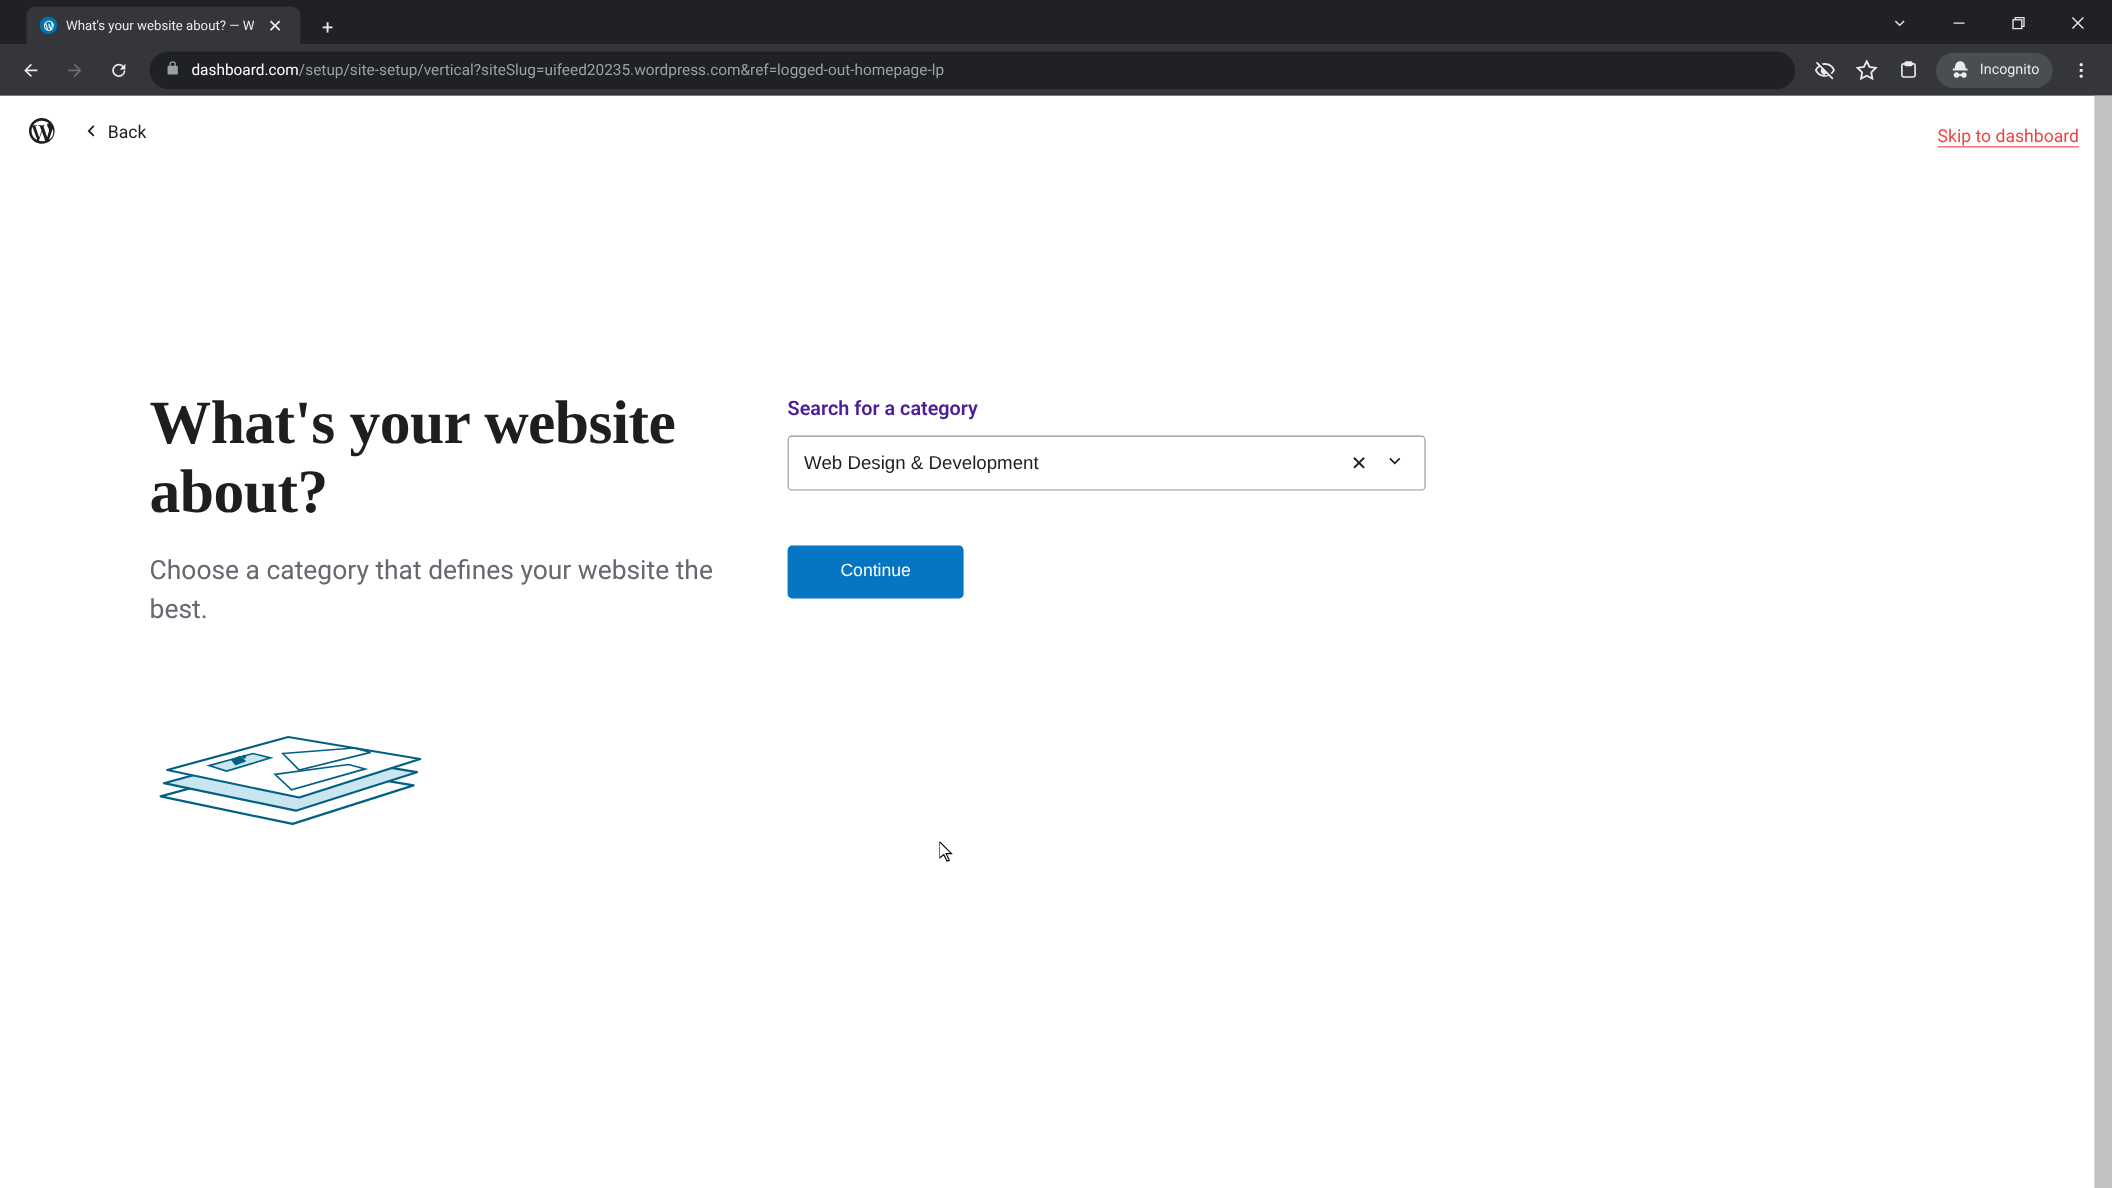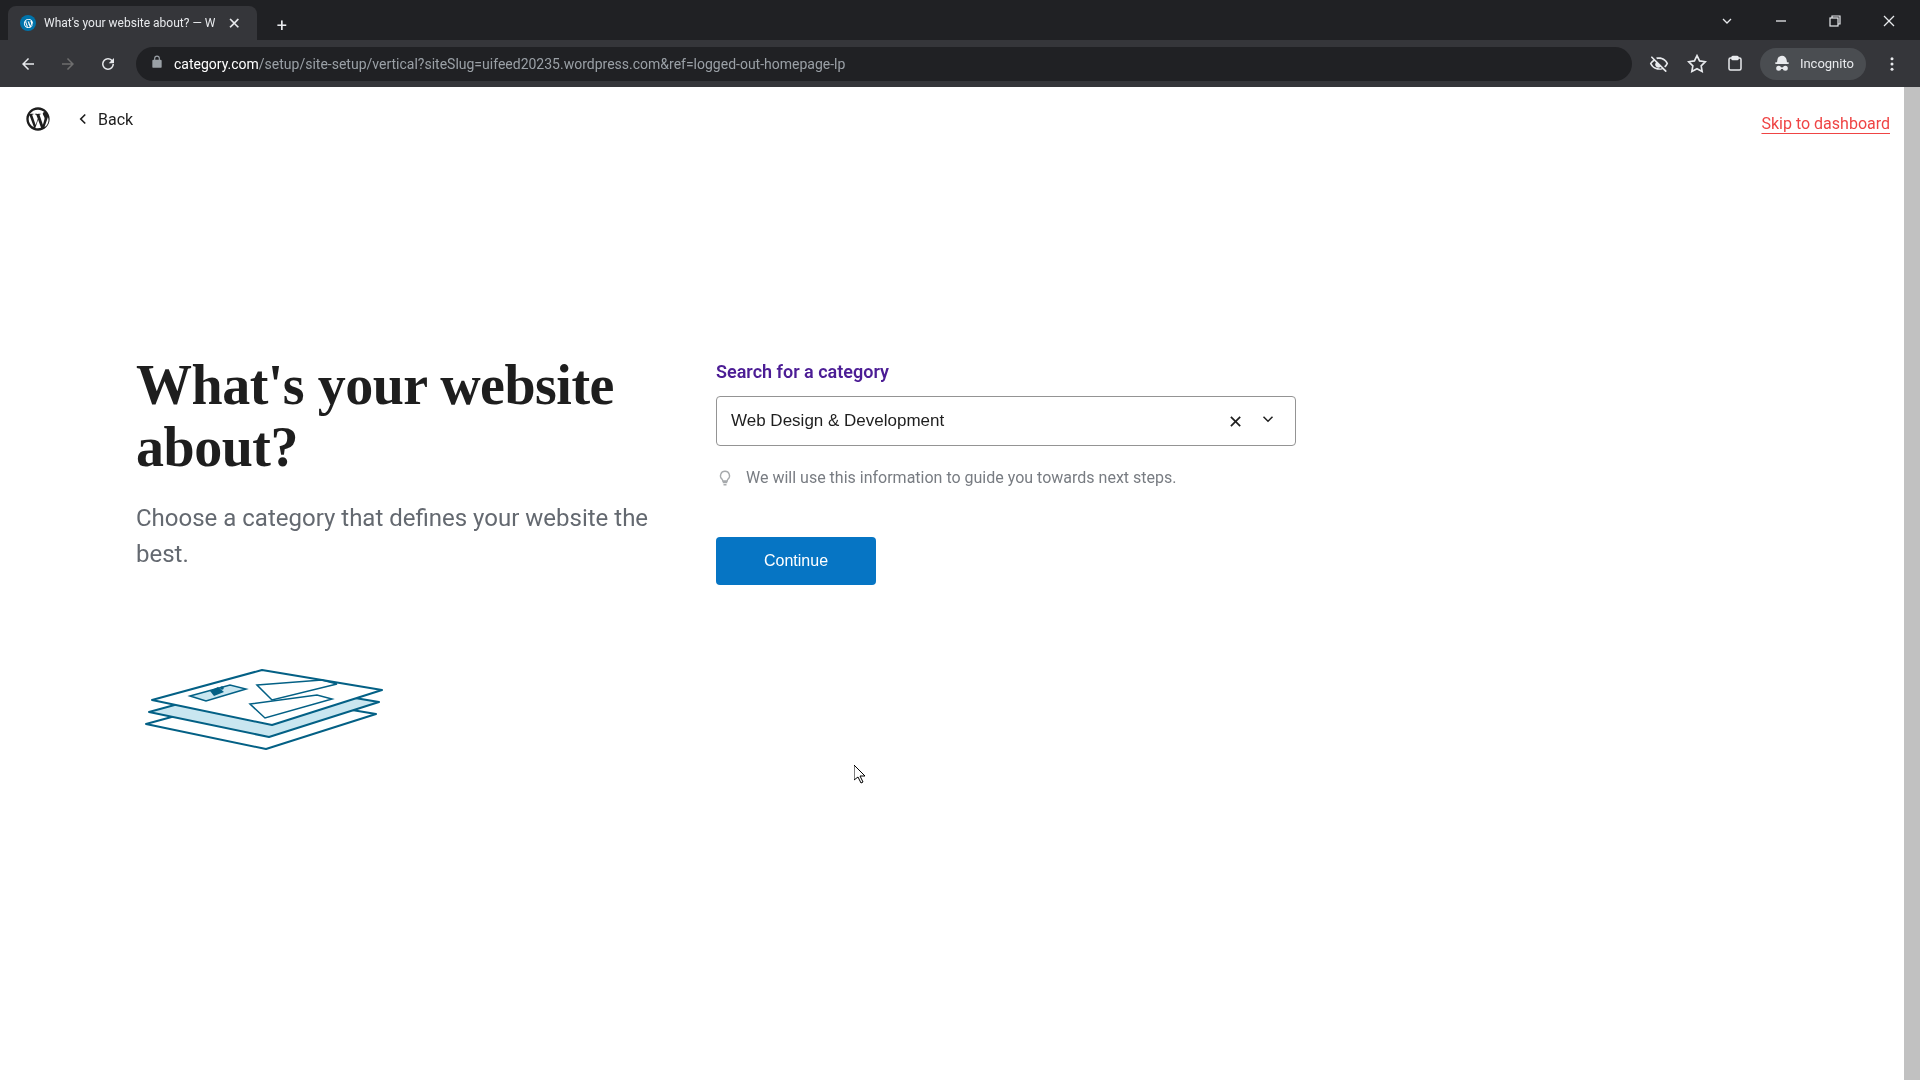--- a/index.html
+++ b/index.html
@@ -1,20 +1,20 @@
 <!DOCTYPE html>
 <html><head>
   <meta charset="utf-8">
   <style>
     * { margin: 0; padding: 0; box-sizing: border-box; }
     body { font-family: -apple-system, BlinkMacSystemFont, 'Segoe UI', Roboto, sans-serif; background: #fff; overflow: hidden; }
     
     
     .browser-chrome { background: #202124; height: 87px; display: flex; flex-direction: column; }
-    .tab-bar { height: 40px; display: flex; align-items: flex-end; padding-left: 8px; }
+    .tab-bar { height: 40px; display: flex; align-items: flex-end; padding-left: 24px; }
     .tab { background: #35363a; border-radius: 8px 8px 0 0; height: 34px; display: flex; align-items: center; padding: 0 12px; min-width: 245px; gap: 8px; margin-top: 6px; }
     .tab-favicon { width: 16px; height: 16px; background: #0073aa; border-radius: 50%; display: flex; align-items: center; justify-content: center; }
     .tab-favicon svg { width: 11px; height: 11px; }
     .tab-title { color: #e8eaed; font-size: 12px; flex: 1; overflow: hidden; text-overflow: ellipsis; white-space: nowrap; }
     .tab-close { color: #e8eaed; font-size: 16px; cursor: pointer; padding: 2px 4px; }
     .new-tab { color: #e8eaed; font-size: 18px; margin-left: 12px; cursor: pointer; padding: 4px 8px; }
     .window-controls { margin-left: auto; display: flex; gap: 8px; padding-right: 8px; align-self: flex-start; margin-top: 6px; }
     .win-btn { width: 46px; height: 30px; display: flex; align-items: center; justify-content: center; color: #e8eaed; cursor: pointer; }
     .win-btn svg { width: 12px; height: 12px; }
     
@@ -114,21 +114,21 @@
       </div>
     <div class="nav-btn">
         <svg viewBox="0 0 24 24" fill="currentColor">
           <path d="M17.65 6.35A7.96 7.96 0 0012 4a8 8 0 108 8h-2a6 6 0 11-1.76-4.24L13 11h7V4l-2.35 2.35z"></path>
         </svg>
       </div>
     <div class="url-bar">
       <span class="lock-icon"><svg width="14" height="14" viewBox="0 0 24 24" fill="currentColor">
             <path d="M18 8h-1V6a5 5 0 00-10 0v2H6a2 2 0 00-2 2v10a2 2 0 002 2h12a2 2 0 002-2V10a2 2 0 00-2-2zM9 6a3 3 0 016 0v2H9V6z"></path>
           </svg></span>
-      <span class="url-text"><span class="url-domain">category.com</span><span class="url-path">/setup/site-setup/vertical?siteSlug=uifeed20235.wordpress.com&amp;ref=logged-out-homepage-lp</span></span>
+      <span class="url-text"><span class="url-domain">dashboard.com</span><span class="url-path">/setup/site-setup/vertical?siteSlug=uifeed20235.wordpress.com&amp;ref=logged-out-homepage-lp</span></span>
     </div>
     <div class="addr-icon">
         <svg width="20" height="20" viewBox="0 0 24 24" fill="currentColor">
           <path d="M12 6a9.77 9.77 0 018.82 5.5c-.64 1.3-1.56 2.4-2.68 3.24l1.42 1.42A11.8 11.8 0 0023 11.5C21.27 7.11 17 4 12 4c-1.27 0-2.49.2-3.64.57l1.65 1.65C10.66 6.08 11.32 6 12 6zM2.71 3.16a1 1 0 000 1.41L5.1 7A11.8 11.8 0 001 11.5C2.73 15.89 7 19 12 19c1.52 0 2.97-.3 4.31-.82l3.13 3.13a1 1 0 001.41-1.41L4.13 3.16a1 1 0 00-1.42 0zM12 17a9.77 9.77 0 01-8.82-5.5A9.9 9.9 0 016.52 8.4l1.75 1.75a4 4 0 005.58 5.58l1.5 1.5A9.7 9.7 0 0112 17z"></path>
         </svg>
       </div>
     <div class="addr-icon">
         <svg width="20" height="20" viewBox="0 0 24 24" fill="none" stroke="currentColor" stroke-width="2">
           <path d="M12 2l3.09 6.26L22 9.27l-5 4.87 1.18 6.88L12 17.77l-6.18 3.25L7 14.14 2 9.27l6.91-1.01L12 2z"></path>
         </svg>
@@ -197,26 +197,20 @@
 
     <div class="right-col">
       <label class="field-label">Search for a category</label>
       <div class="combo-box">
         <input class="combo-input" type="text" value="Web Design &amp; Development" style="">
         <span class="combo-clear">✕</span>
         <span class="combo-chevron"><svg width="18" height="18" viewBox="0 0 24 24" fill="none" stroke="currentColor" stroke-width="2">
               <path d="M6 9l6 6 6-6"></path>
             </svg></span>
       </div>
-      <div class="hint-row">
-        <svg class="hint-icon" width="18" height="18" viewBox="0 0 24 24" fill="none" stroke="currentColor" stroke-width="1.8">
-            <path d="M9 18h6M10 21h4M12 3a6 6 0 00-4 10.5c.7.8 1 1.5 1 2.5h6c0-1 .3-1.7 1-2.5A6 6 0 0012 3z"></path>
-          </svg>
-        <span>We will use this information to guide you towards next steps.</span>
-      </div>
       <button class="continue-btn">Continue</button>
     </div>
   </div>
 
   <svg class="cursor" width="14" height="20" viewBox="0 0 14 20">
       <path d="M0 0 L0 15 L4 12 L7 18 L9 17 L6 11 L11 11 Z" fill="#fff" stroke="#000" stroke-width="1"></path>
     </svg>
 </div>
 
 <div class="scrollbar">

